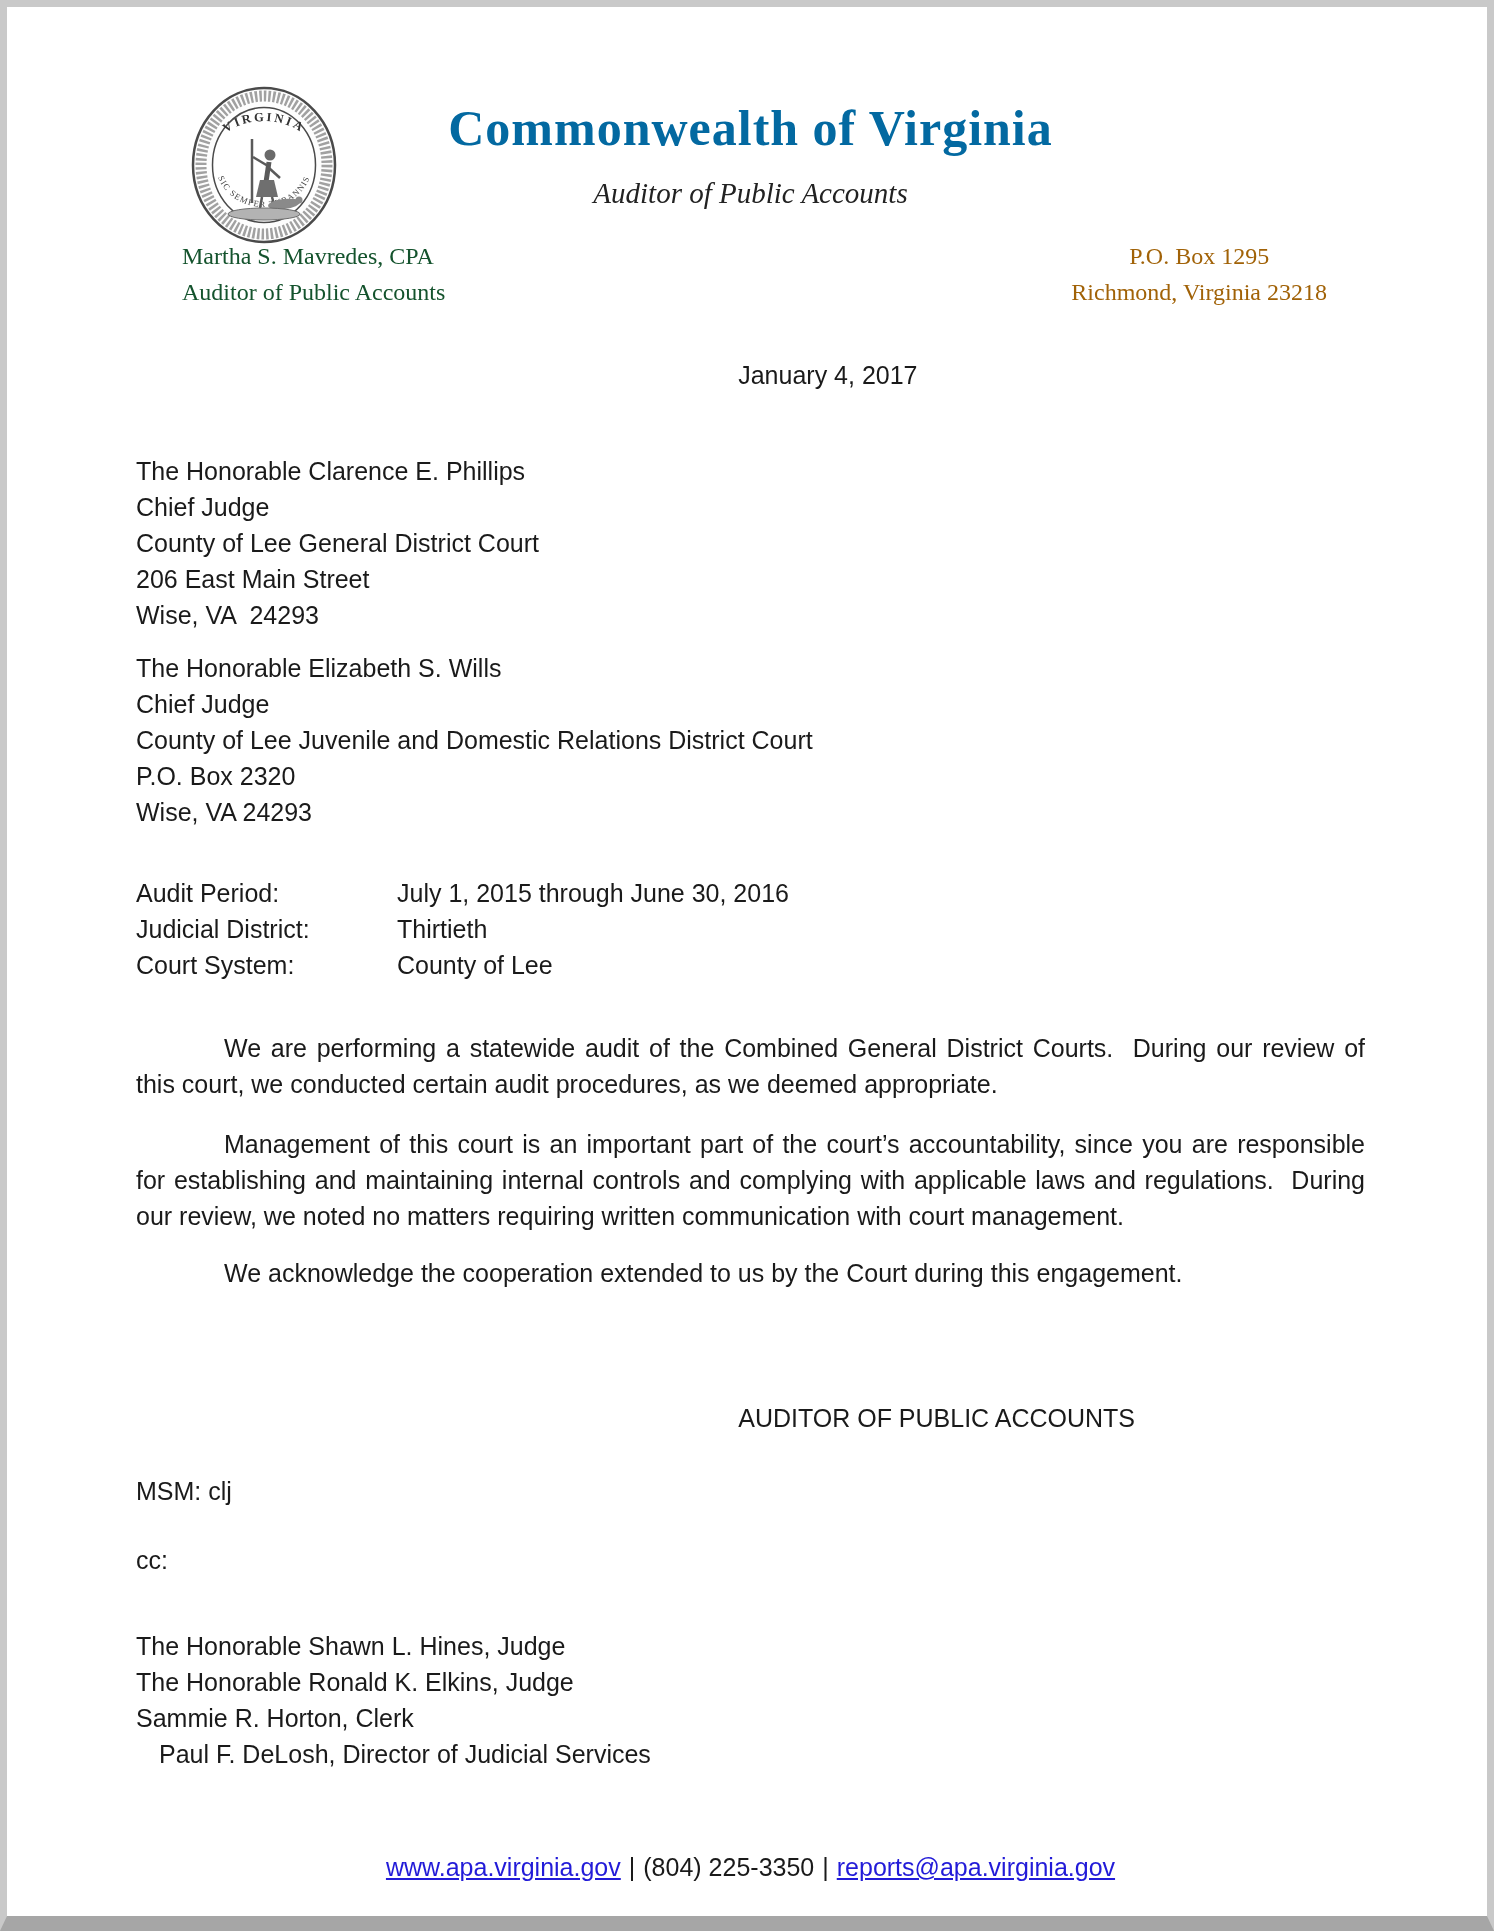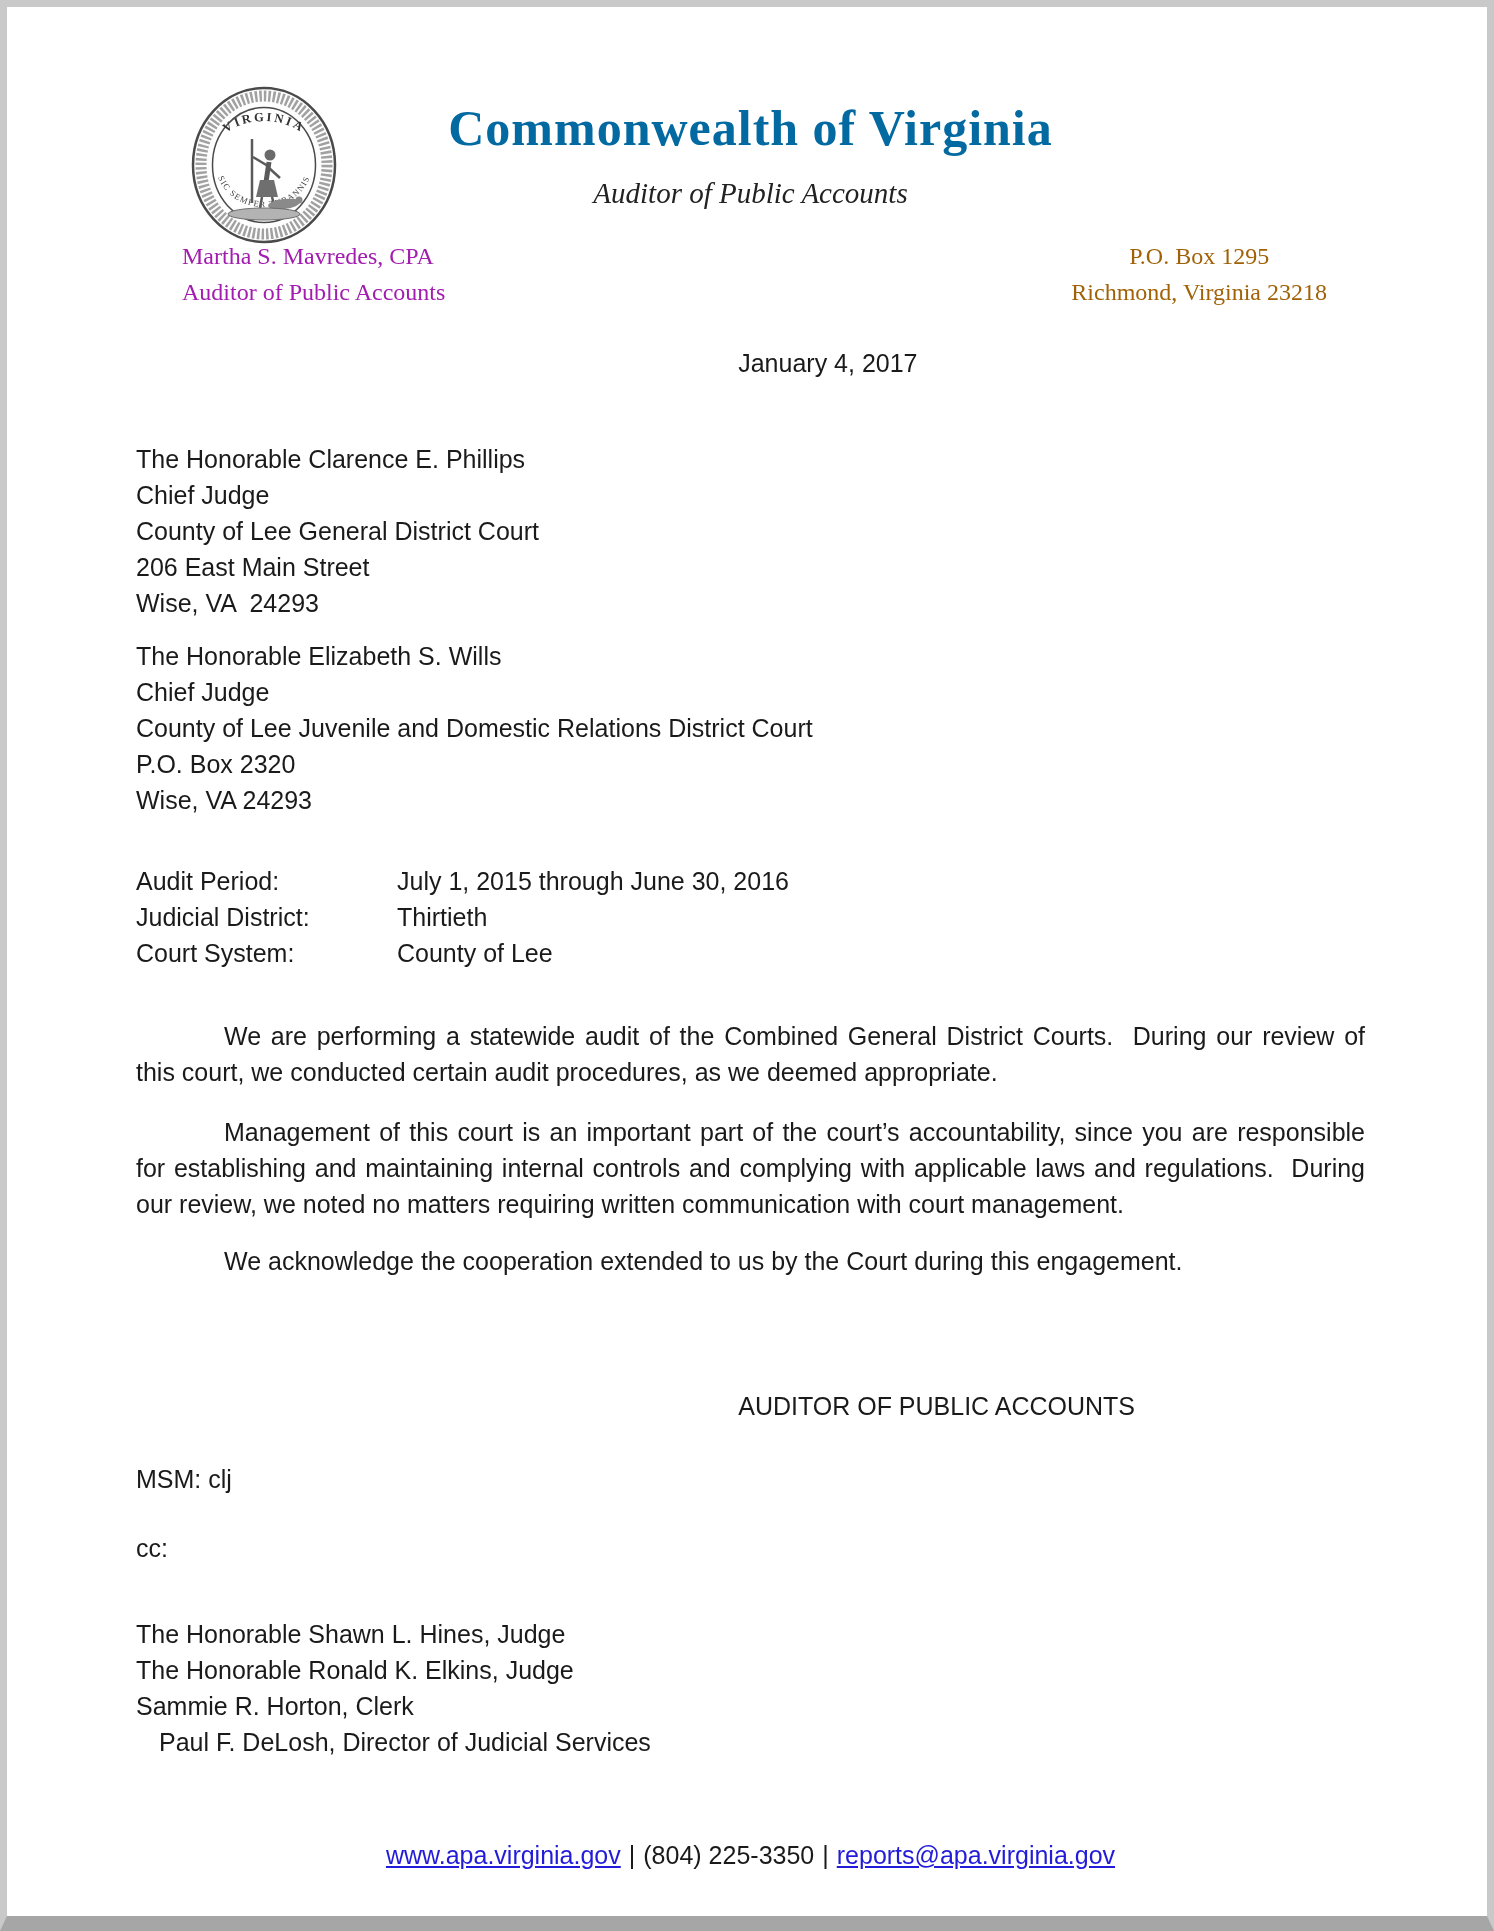--- a/index.html
+++ b/index.html
@@ -23,26 +23,26 @@
   .masthead{position:absolute;left:0;right:0;top:90px;text-align:center;}
   .mast-title{
     font-family:"Liberation Serif", serif;
     font-weight:700;font-size:50px;line-height:62px;letter-spacing:1px;color:#0369a1;
   }
   .mast-sub{
     font-family:"Liberation Serif", serif;
     font-style:italic;font-size:29px;line-height:36px;margin-top:16px;color:#222;
   }
   .hdr-left{position:absolute;left:46px;top:231px;
-    font-family:"Liberation Serif", serif;font-size:24px;line-height:27px;color:#a21caf;}
+    font-family:"Liberation Serif", serif;font-size:24px;line-height:27px;color:#14532d;}
   .hdr-right{position:absolute;right:38px;top:231px;text-align:center;
     font-family:"Liberation Serif", serif;font-size:24px;line-height:27px;color:#a16207;}
   
   .line{white-space:pre-wrap;line-height:36px;}
-  .date{margin-top:40px;margin-left:49%;line-height:36px;}
+  .date{margin-top:52px;margin-left:49%;line-height:36px;}
   .addr1{margin-top:60px;}
   .addr2{margin-top:17px;}
   .info{margin-top:45px;}
   .info .row{display:flex;line-height:36px;}
   .ilabel{width:261px;flex:0 0 261px;}
   .ival{white-space:pre-wrap;}
   .para{margin:0;text-indent:88px;text-align:justify;white-space:pre-wrap;line-height:36px;}
   .p1{margin-top:47px;}
   .p2{margin-top:24px;}
   .p3{margin-top:21px;}

